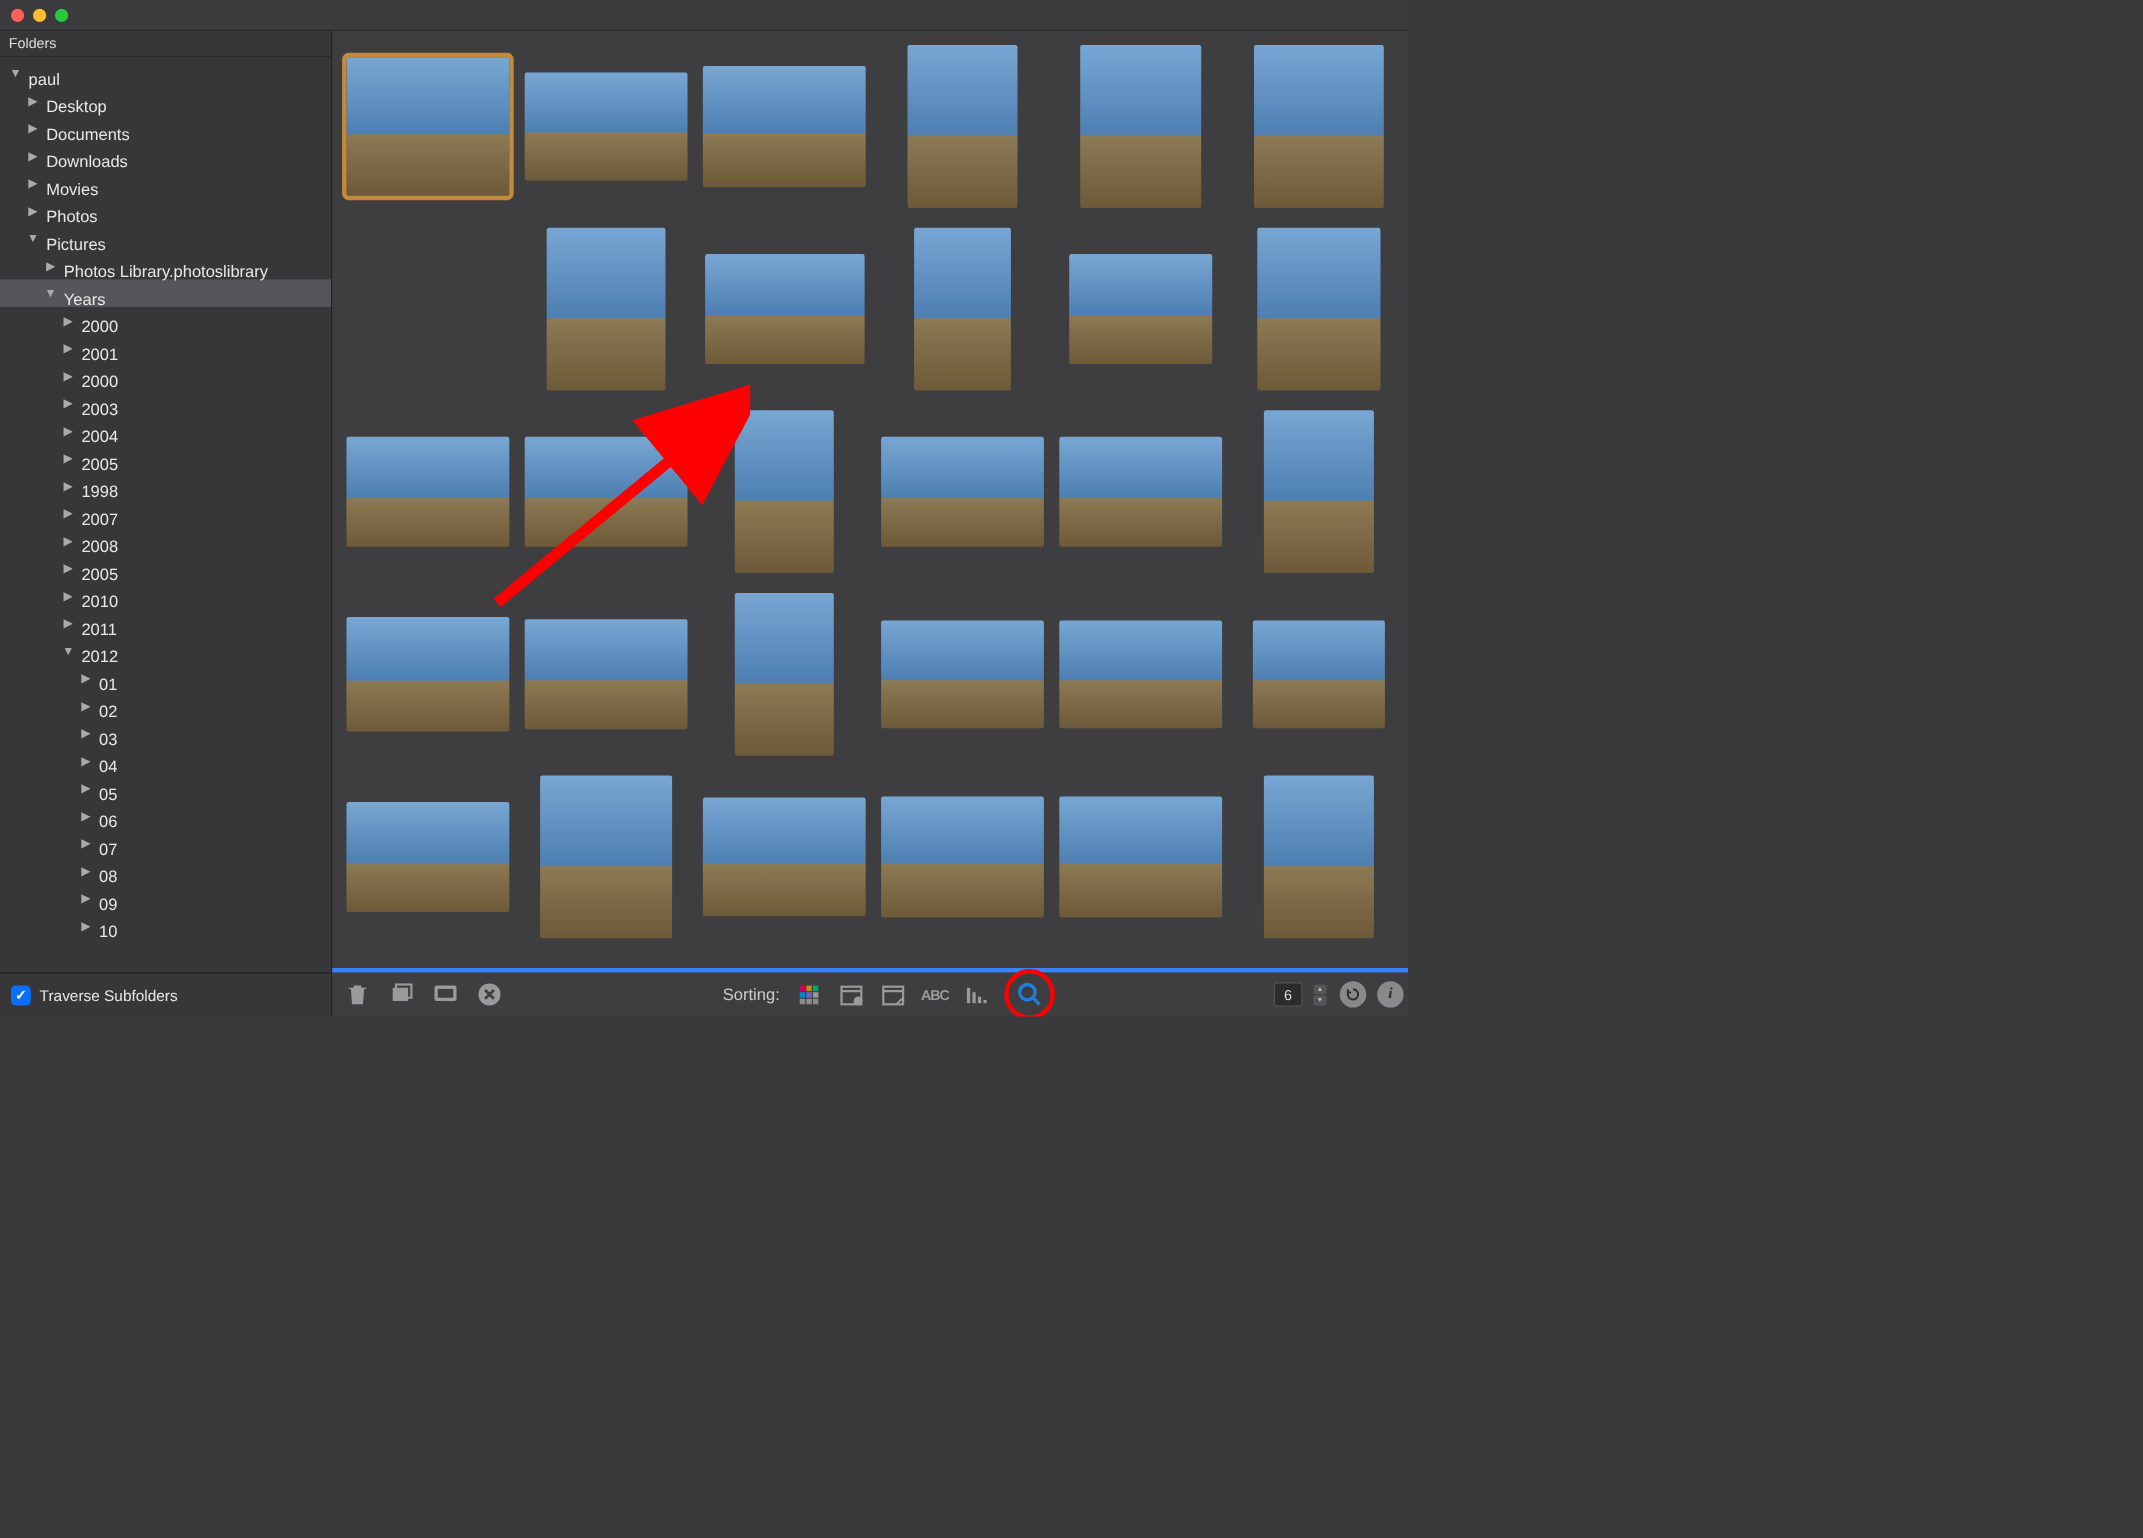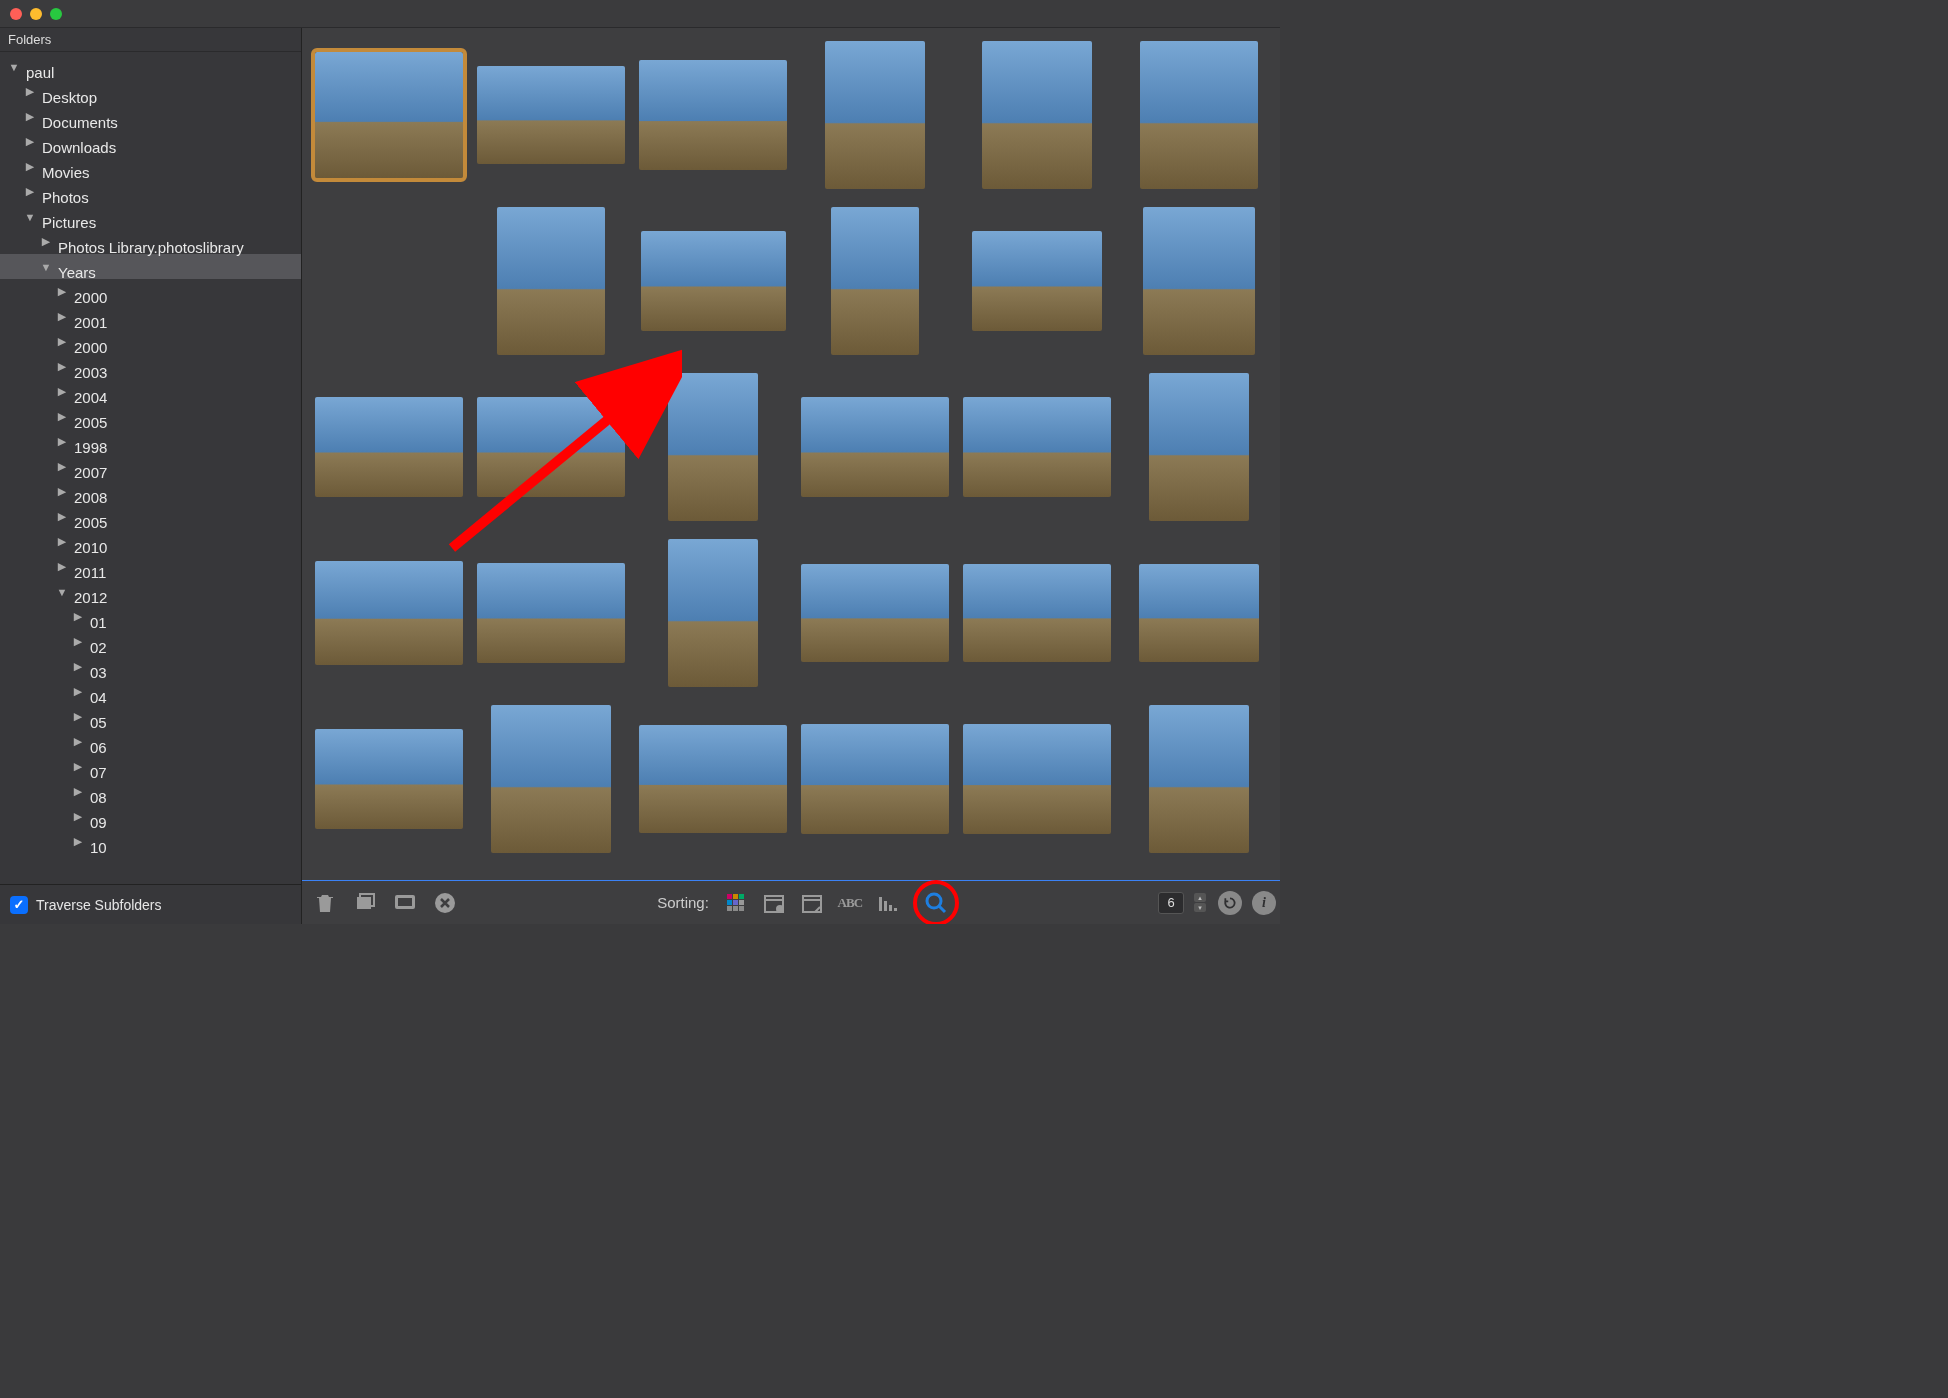--- a/index.html
+++ b/index.html
@@ -81,30 +81,30 @@
   }
   .thumb {
     background: linear-gradient(180deg,#79a7d4 0%, #4d7fb2 55%, #8c7a55 56%, #6c5a38 100%);
     border-radius:2px;
   }
   .thumb.sel { outline:4px solid #c38a3a; outline-offset:0; border-radius:2px; }
   .arrow-annot {
     position:absolute; pointer-events:none;
   }
   .bottombar {
-    height:44px; border-top:1px solid #3b82f6; display:flex; align-items:center;
+    height:44px; border-top:4px solid #3b82f6; display:flex; align-items:center;
     padding:0 10px; gap:14px; color:#b9b9b9;
   }
   .bb-left { display:flex; gap:14px; align-items:center; }
   .bb-center { flex:1; display:flex; align-items:center; justify-content:center; gap:14px; }
   .bb-right { display:flex; gap:10px; align-items:center; }
   .ico { width:26px; height:26px; display:flex; align-items:center; justify-content:center; fill:#9a9a9a; color:#9a9a9a; }
   .ico svg { width:24px; height:24px; }
   .sort-label { font-size:15px; color:#ccc; }
-  .sort-icons { display:flex; gap:12px; align-items:center;font-family:Liberation Serif, serif; }
+  .sort-icons { display:flex; gap:12px; align-items:center; }
   .circ-red { border:4px solid #ff0000; border-radius:50%; width:46px; height:46px; display:flex; align-items:center; justify-content:center; }
   .mag { color:#1e7fe0; }
   .colcount-box {
     width:26px; height:22px; background:#2c2c2e; border:1px solid #555; border-radius:3px;
     display:flex; align-items:center; justify-content:center; font-size:13px; color:#ddd;
   }
   .stepper { width:14px; height:22px; display:flex; flex-direction:column; justify-content:center; gap:1px; }
   .stepper div { width:12px; height:9px; background:#555; border-radius:2px; font-size:7px; color:#bbb; display:flex; align-items:center; justify-content:center; }
   .round-btn { width:24px; height:24px; border-radius:50%; background:#898989; display:flex; align-items:center; justify-content:center; color:#2f2f31; font-weight:700; }
   .grid6 { display:grid; grid-template-columns:repeat(3,5px); grid-template-rows:repeat(3,5px); gap:1px; }

